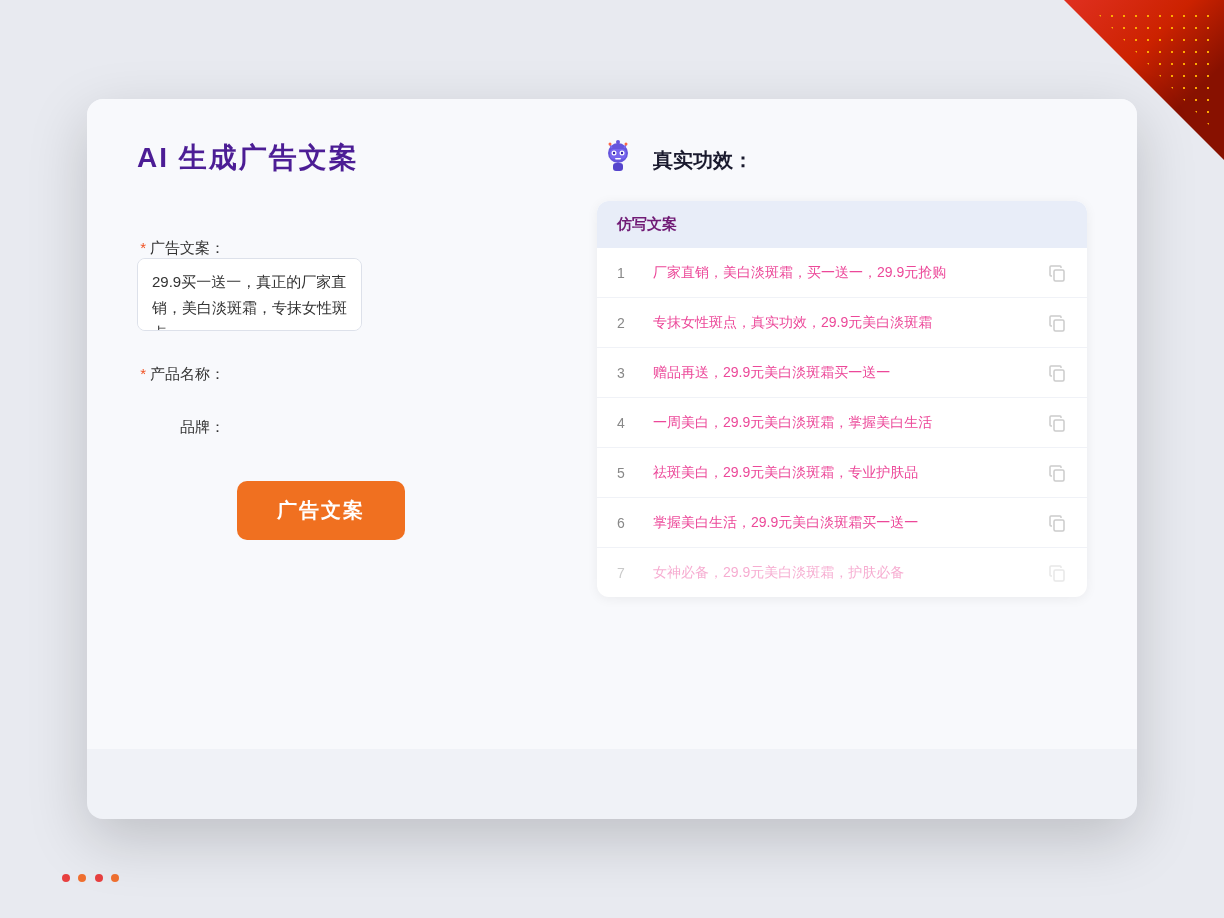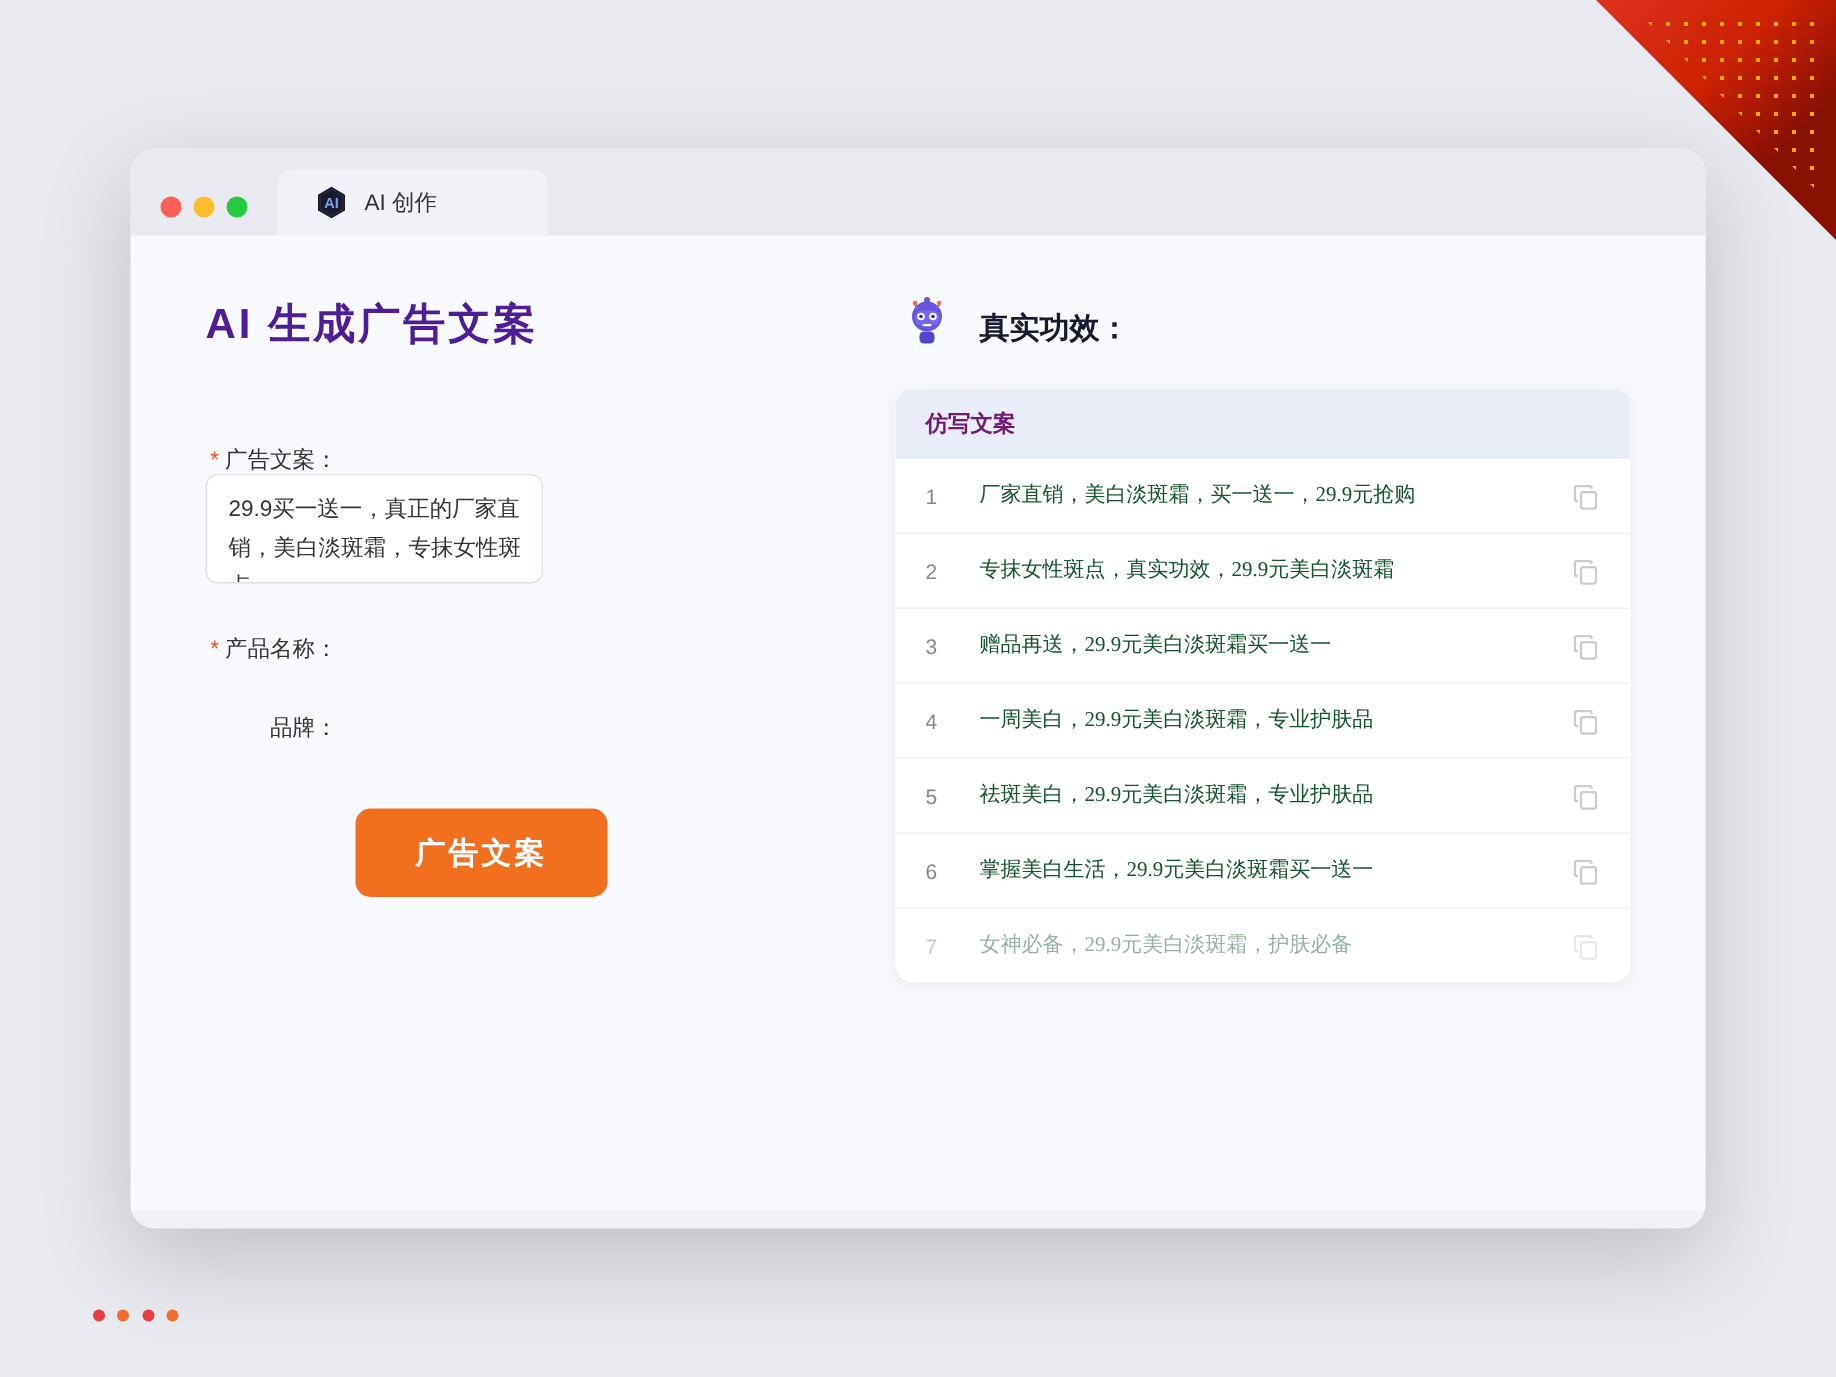--- a/index.html
+++ b/index.html
@@ -241,23 +241,22 @@
 
     .row-num {
       font-size: 14px;
       color: #888;
       min-width: 20px;
     }
 
     .row-text {
       flex: 1;
       font-size: 14px;
-      color: #14532d;
+      color: #ec4899;
       line-height: 1.5;
-      font-family: Liberation Serif, serif;
     }
 
     .copy-icon {
       width: 20px;
       height: 20px;
       opacity: 0.5;
       cursor: pointer;
       flex-shrink: 0;
     }
   </style>
@@ -269,36 +268,20 @@
 
 <div class="bottom-decoration">
   <span class="dot-red"></span>
   <span class="dot-orange"></span>
   <span class="dot-red"></span>
   <span class="dot-orange"></span>
 </div>
 
 <div class="browser-window">
 
-  <div class="browser-chrome">
-    <div class="traffic-lights">
-      <div class="traffic-light tl-red"></div>
-      <div class="traffic-light tl-yellow"></div>
-      <div class="traffic-light tl-green"></div>
-    </div>
-    <div class="browser-tab">
-
-      <svg class="tab-icon" viewBox="0 0 32 32">
-        <polygon points="16,2 28,9 28,23 16,30 4,23 4,9" fill="#1a1a2e" stroke="none"></polygon>
-        <polygon points="16,4 26,10 26,22 16,28 6,22 6,10" fill="none" stroke="#444" stroke-width="0.5"></polygon>
-        <text x="16" y="21" text-anchor="middle" font-size="13" font-weight="700" fill="#7c9fe6" font-family="Arial">AI</text>
-      </svg>
-      <span class="tab-title">AI 创作</span>
-    </div>
-  </div>
 
   <div class="browser-content">
 
     <div class="left-panel">
       <h1 class="page-title">AI 生成广告文案</h1>
 
       
       <div class="form-group">
         <label class="form-label">
           <span class="required-star">*</span>广告文案：
@@ -371,21 +354,21 @@
             <div class="table-row">
     <span class="row-num">3</span>
     <span class="row-text">赠品再送，29.9元美白淡斑霜买一送一</span>
     <svg class="copy-icon" viewBox="0 0 20 20" fill="none" xmlns="http://www.w3.org/2000/svg">
       <rect x="7" y="7" width="10" height="11" rx="1.5" stroke="#999" stroke-width="1.5"></rect>
       <path d="M5 13H4a1 1 0 0 1-1-1V4a1 1 0 0 1 1-1h9a1 1 0 0 1 1 1v1" stroke="#999" stroke-width="1.5"></path>
     </svg>
   </div>
             <div class="table-row">
     <span class="row-num">4</span>
-    <span class="row-text">一周美白，29.9元美白淡斑霜，专业护肤品</span>
+    <span class="row-text">一周美白，29.9元美白淡斑霜，掌握美白生活</span>
     <svg class="copy-icon" viewBox="0 0 20 20" fill="none" xmlns="http://www.w3.org/2000/svg">
       <rect x="7" y="7" width="10" height="11" rx="1.5" stroke="#999" stroke-width="1.5"></rect>
       <path d="M5 13H4a1 1 0 0 1-1-1V4a1 1 0 0 1 1-1h9a1 1 0 0 1 1 1v1" stroke="#999" stroke-width="1.5"></path>
     </svg>
   </div>
             <div class="table-row">
     <span class="row-num">5</span>
     <span class="row-text">祛斑美白，29.9元美白淡斑霜，专业护肤品</span>
     <svg class="copy-icon" viewBox="0 0 20 20" fill="none" xmlns="http://www.w3.org/2000/svg">
       <rect x="7" y="7" width="10" height="11" rx="1.5" stroke="#999" stroke-width="1.5"></rect>

